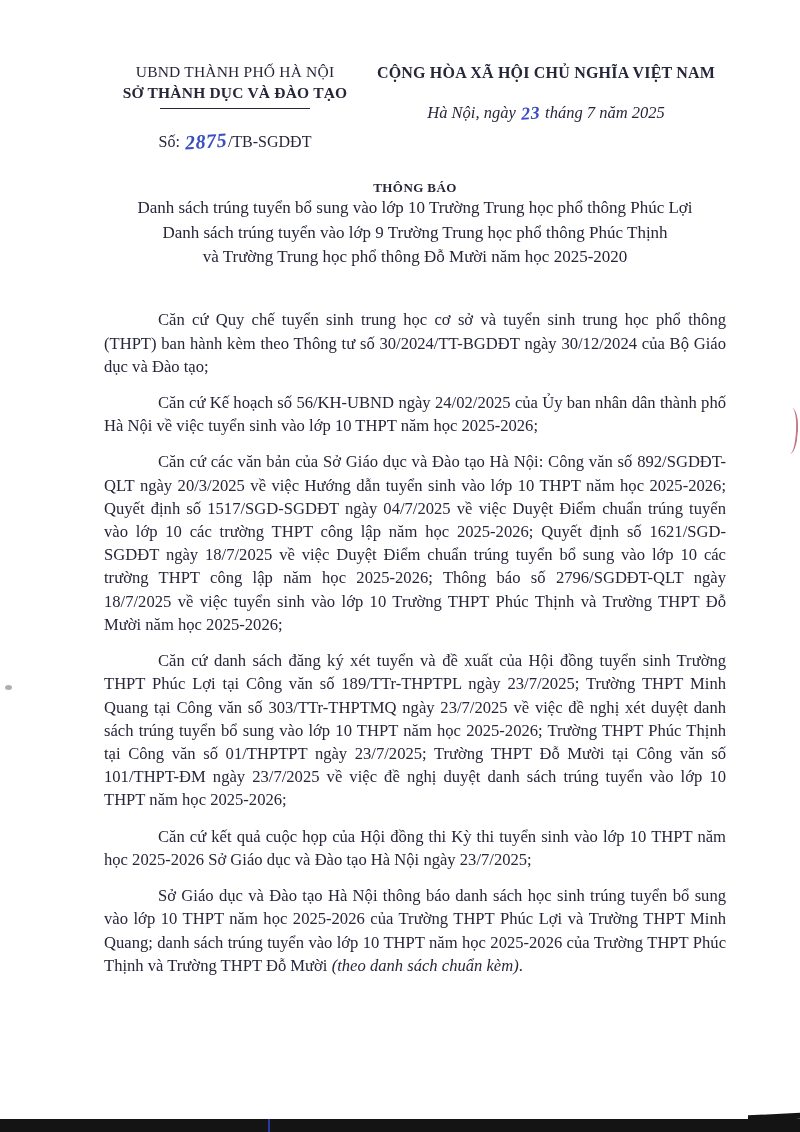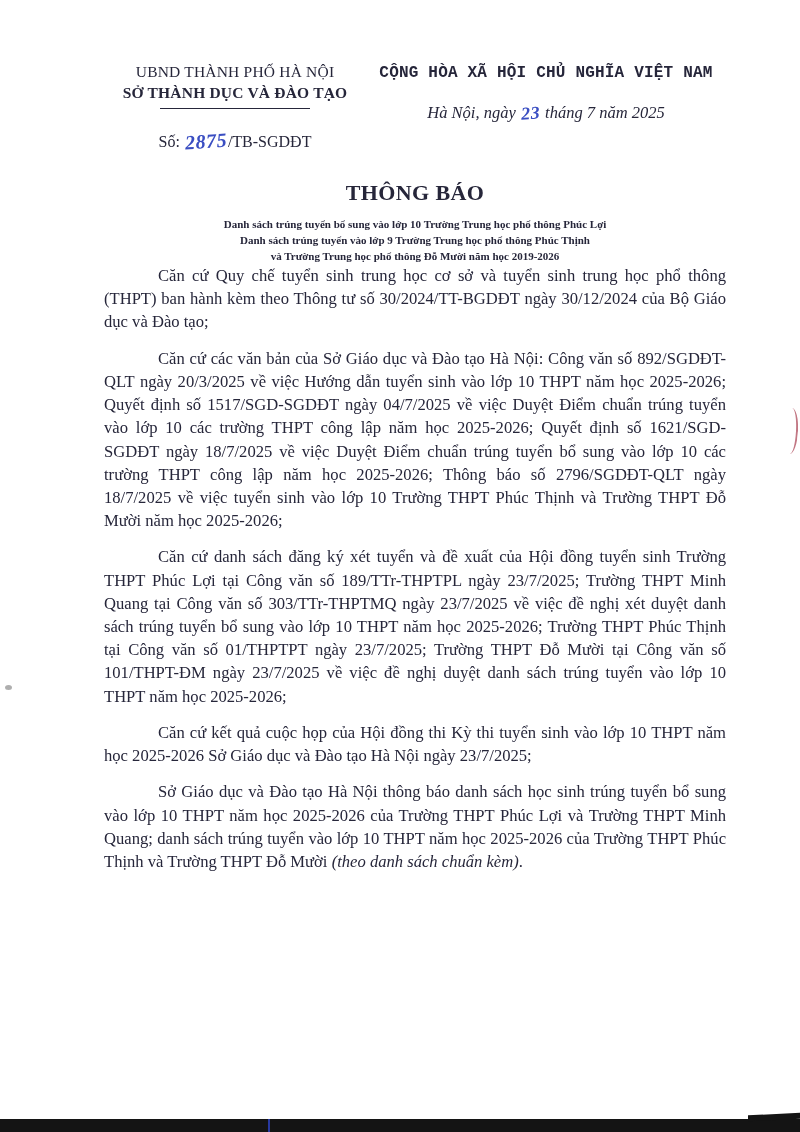--- a/index.html
+++ b/index.html
@@ -22,41 +22,41 @@
     width: 262px; text-align: center;
     font-size: 15.5px; line-height: 1.35;
   }
   .hdr-left .org-parent { font-weight: normal; letter-spacing: 0.2px; }
   .hdr-left .org-name { font-weight: bold; letter-spacing: 0.2px; }
   .hdr-left .rule {
     width: 150px; height: 0; border-bottom: 1.5px solid #26263a;
     margin: 4px auto 0 auto;
   }
   .hdr-right { flex: 1; text-align: center; line-height: 1.4; }
-  .hdr-right .nat-line1 { font-weight: bold; font-size: 16px; letter-spacing: 0.2px; font-family: Liberation Mono, monospace; }
+  .hdr-right .nat-line1 { font-weight: bold; font-size: 16px; letter-spacing: 0.2px; }
   .hdr-right .nat-line2 {
     font-weight: bold; font-size: 16.5px;
     display: inline-block; border-bottom: 1.5px solid #26263a;
     padding: 0 4px 1px 4px; margin-top: 2px;
   }
   .so-line { margin-top: 18px; font-size: 16px; white-space: nowrap; }
   .hand {
     color: #3a4ec2; font-weight: bold; font-style: italic;
     font-size: 20px; display: inline-block;
     transform: rotate(-4deg) translateY(1px);
     letter-spacing: 0.5px; padding: 0 1px;
   }
   .date-line { margin-top: 16px; font-style: italic; font-size: 16.5px; }
   .date-line .hand { font-size: 18px; }
   
   .title-block { text-align: center; margin-top: 26px; }
-  .title-heading { font-weight: bold; font-size: 22px; letter-spacing: 0.4px; }
-  .title-sub { font-weight: bold; font-size: 11px; line-height: 1.46; margin-top: 10px; }
+  .title-heading { font-weight: bold; font-size: 13px; letter-spacing: 0.4px; }
+  .title-sub { font-weight: normal; font-size: 17px; line-height: 1.46; margin-top: 0; }
   
-  .body-block { }
+  .body-block { margin-top: 38px; }
   .para {
     font-size: 16.6px; line-height: 1.4;
     text-align: justify; text-indent: 54px;
     margin: 0 0 13px 0;
   }
   .italic { font-style: italic; }
   
   .pen-mark {
     position: absolute; left: 784px; top: 408px;
     width: 12px; height: 46px;
@@ -107,26 +107,27 @@
         <span>tháng 7 năm 2025</span>
       </div>
     </div>
   </div>
 
   <div class="title-block">
     <div class="title-heading">THÔNG BÁO</div>
     <div class="title-sub">
       <div>Danh sách trúng tuyển bổ sung vào lớp 10 Trường Trung học phổ thông Phúc Lợi</div>
       <div>Danh sách trúng tuyển vào lớp 9 Trường Trung học phổ thông Phúc Thịnh</div>
-      <div>và Trường Trung học phổ thông Đỗ Mười năm học 2019-2026</div>
+      <div>và Trường Trung học phổ thông Đỗ Mười năm học 2025-2020</div>
     </div>
   </div>
 
   <div class="body-block">
     <p class="para">Căn cứ Quy chế tuyển sinh trung học cơ sở và tuyển sinh trung học phổ thông (THPT) ban hành kèm theo Thông tư số 30/2024/TT-BGDĐT ngày 30/12/2024 của Bộ Giáo dục và Đào tạo;</p>
+    <p class="para">Căn cứ Kế hoạch số 56/KH-UBND ngày 24/02/2025 của Ủy ban nhân dân thành phố Hà Nội về việc tuyển sinh vào lớp 10 THPT năm học 2025-2026;</p>
     <p class="para">Căn cứ các văn bản của Sở Giáo dục và Đào tạo Hà Nội: Công văn số 892/SGDĐT-QLT ngày 20/3/2025 về việc Hướng dẫn tuyển sinh vào lớp 10 THPT năm học 2025-2026; Quyết định số 1517/SGD-SGDĐT ngày 04/7/2025 về việc Duyệt Điểm chuẩn trúng tuyển vào lớp 10 các trường THPT công lập năm học 2025-2026; Quyết định số 1621/SGD-SGDĐT ngày 18/7/2025 về việc Duyệt Điểm chuẩn trúng tuyển bổ sung vào lớp 10 các trường THPT công lập năm học 2025-2026; Thông báo số 2796/SGDĐT-QLT ngày 18/7/2025 về việc tuyển sinh vào lớp 10 Trường THPT Phúc Thịnh và Trường THPT Đỗ Mười năm học 2025-2026;</p>
     <p class="para">Căn cứ danh sách đăng ký xét tuyển và đề xuất của Hội đồng tuyển sinh Trường THPT Phúc Lợi tại Công văn số 189/TTr-THPTPL ngày 23/7/2025; Trường THPT Minh Quang tại Công văn số 303/TTr-THPTMQ ngày 23/7/2025 về việc đề nghị xét duyệt danh sách trúng tuyển bổ sung vào lớp 10 THPT năm học 2025-2026; Trường THPT Phúc Thịnh tại Công văn số 01/THPTPT ngày 23/7/2025; Trường THPT Đỗ Mười tại Công văn số 101/THPT-ĐM ngày 23/7/2025 về việc đề nghị duyệt danh sách trúng tuyển vào lớp 10 THPT năm học 2025-2026;</p>
     <p class="para">Căn cứ kết quả cuộc họp của Hội đồng thi Kỳ thi tuyển sinh vào lớp 10 THPT năm học 2025-2026 Sở Giáo dục và Đào tạo Hà Nội ngày 23/7/2025;</p>
     <p class="para"><span>Sở Giáo dục và Đào tạo Hà Nội thông báo danh sách học sinh trúng tuyển bổ sung vào lớp 10 THPT năm học 2025-2026 của Trường THPT Phúc Lợi và Trường THPT Minh Quang; danh sách trúng tuyển vào lớp 10 THPT năm học 2025-2026 của Trường THPT Phúc Thịnh và Trường THPT Đỗ Mười </span><span class="italic">(theo danh sách chuẩn kèm)</span><span>.</span></p>
   </div>
 
 </div>
 
 <div class="pen-mark"></div>
 <div class="speck"></div>

